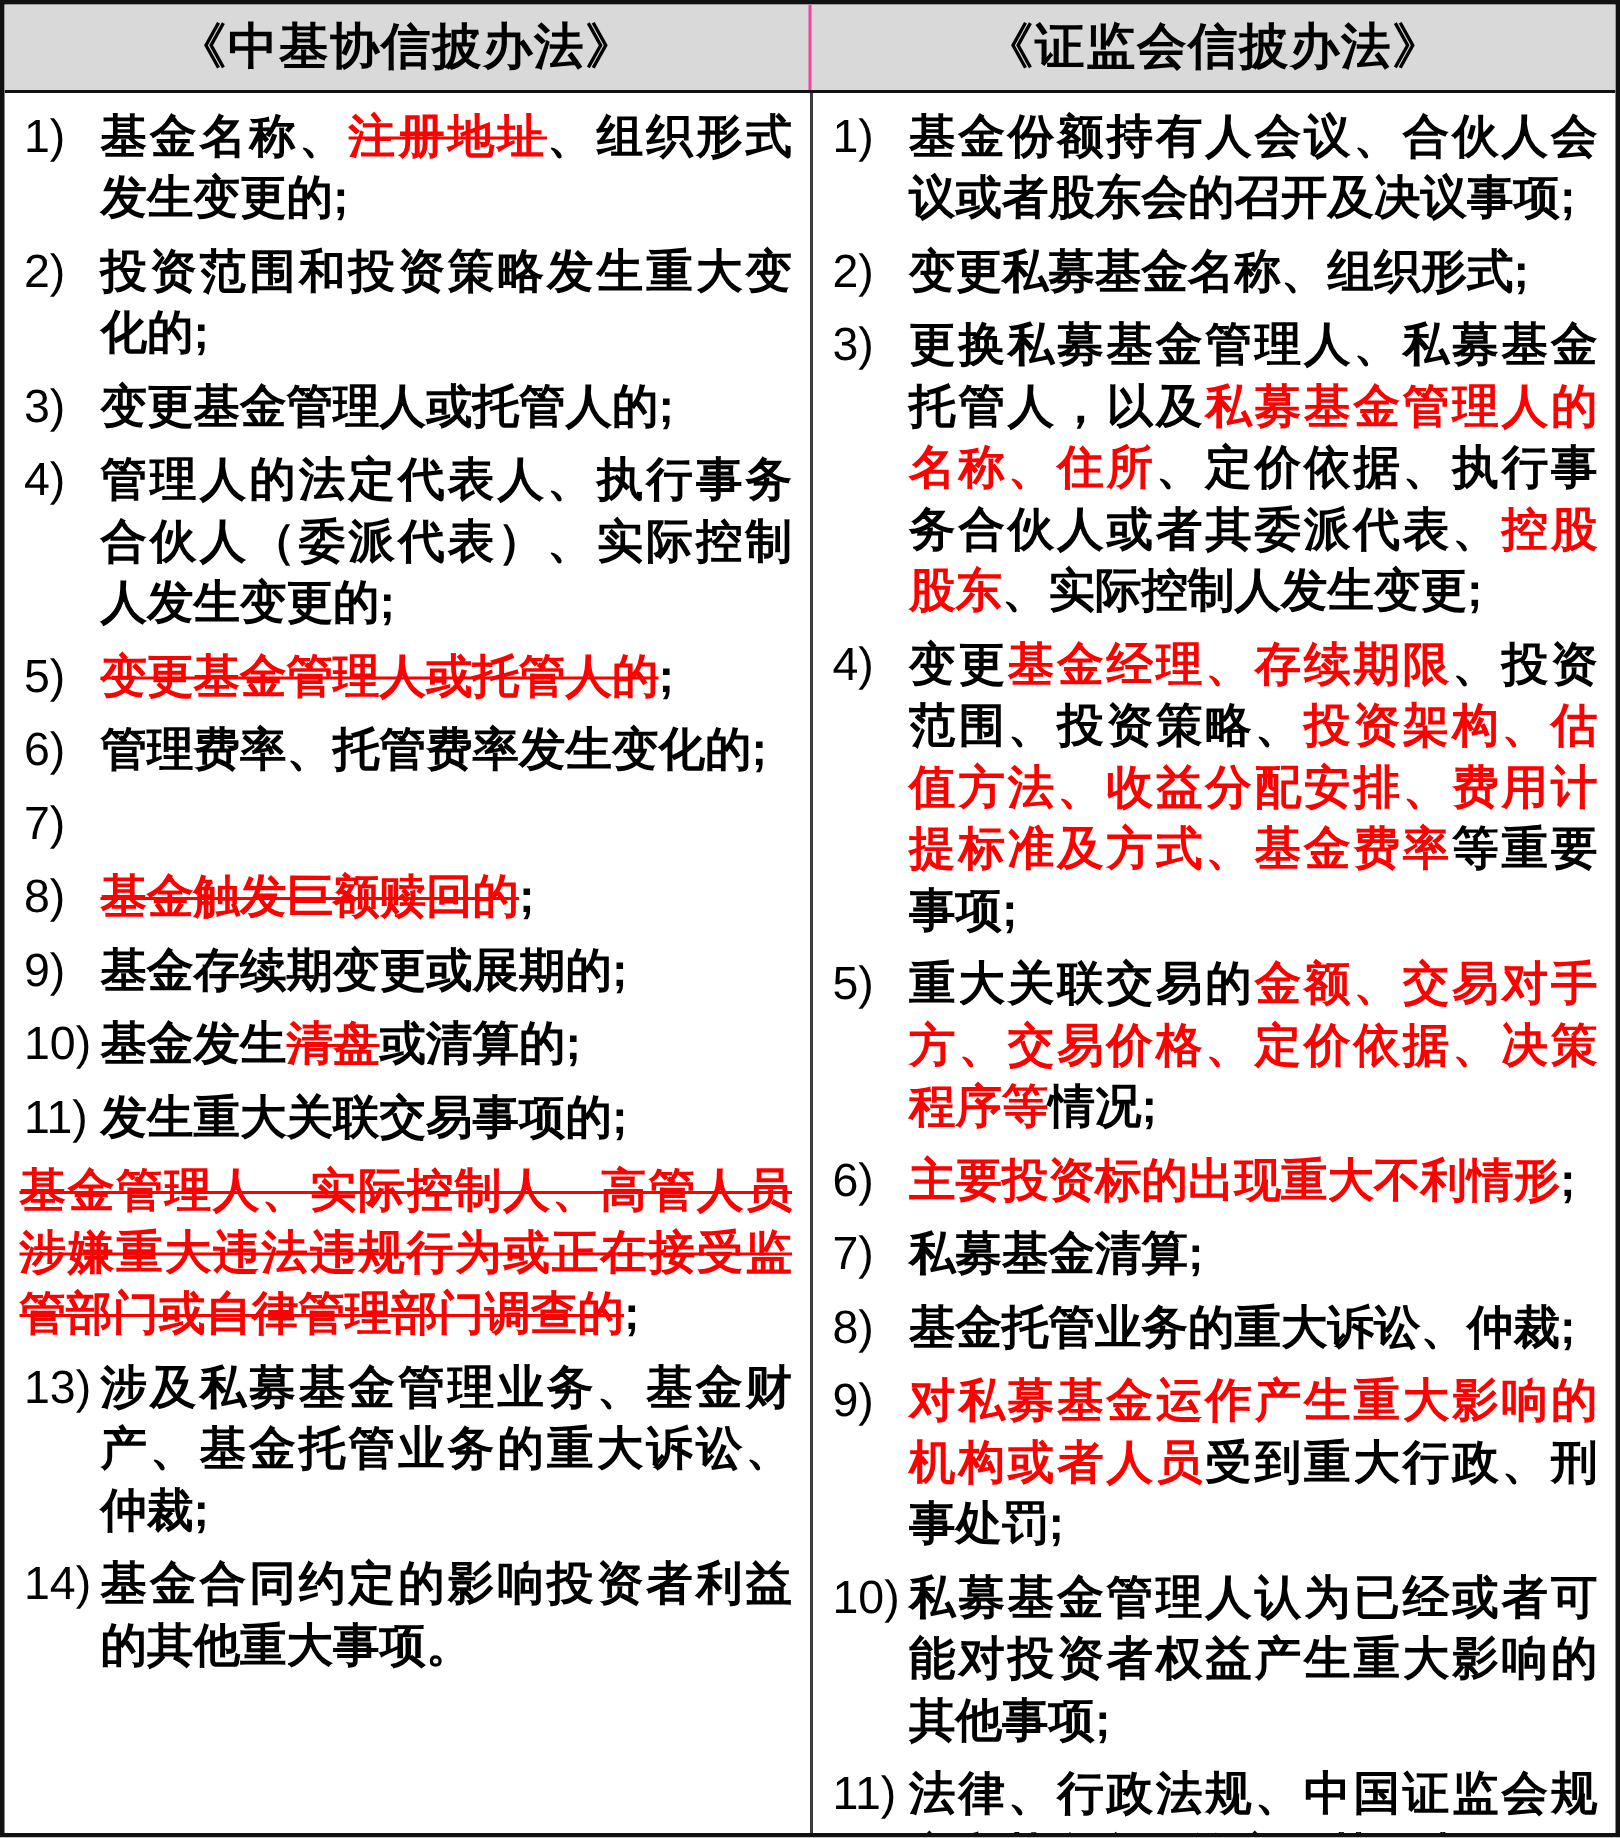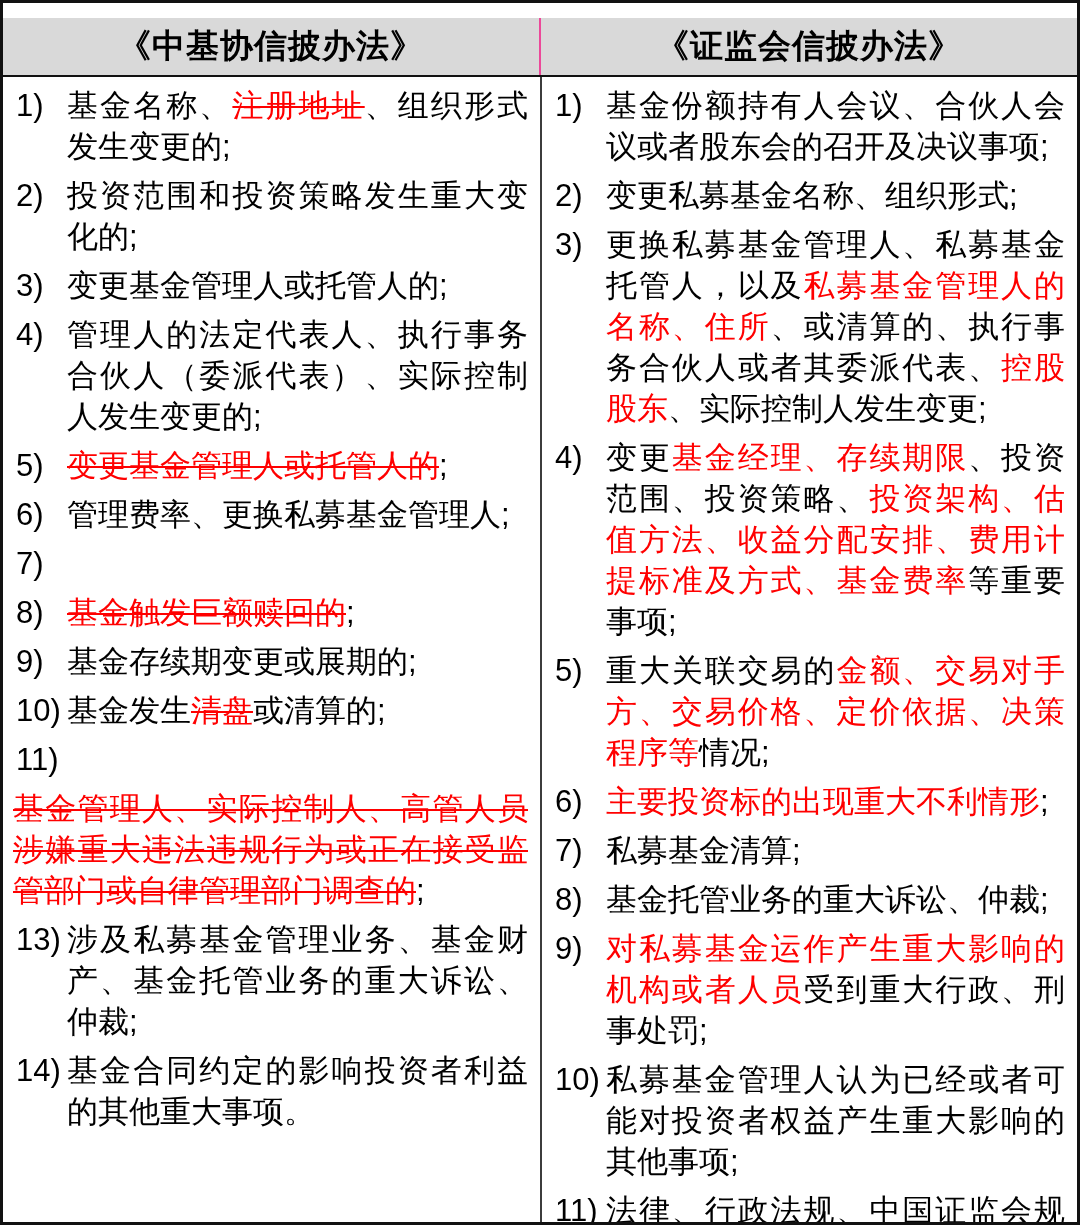--- a/index.html
+++ b/index.html
@@ -16,21 +16,20 @@
     display: flex;
     flex-direction: column;
     background: #ffffff;
     overflow: hidden;
   }
   .header-row {
     display: flex;
     flex: 0 0 57px;
     background: #d9d9d9;
     border-bottom: 2px solid #111111;
-    margin-top: 15px;
   }
   .header-cell {
     flex: 1 1 50%;
     display: flex;
     align-items: center;
     justify-content: center;
     font-size: 33px;
     font-weight: bold;
     color: #000000;
     letter-spacing: 1px;
@@ -61,20 +60,21 @@
   }
   .num {
     flex: 0 0 54px;
     padding-left: 3px;
     box-sizing: border-box;
   }
   .content {
     flex: 1 1 auto;
     text-align: justify;
     padding-right: 4px;
+    font-weight: bold;
   }
   .seg-n { color: #000000; }
   .seg-r { color: #ff0000; }
   .seg-rs {
     color: #ff0000;
     text-decoration: line-through;
     text-decoration-thickness: 2px;
   }
 </style>
 </head>
@@ -102,39 +102,40 @@
         <div class="item">
           <span class="num">4)</span>
           <span class="content"><span class="seg-n">管理人的法定代表人、执行事务合伙人（委派代表）、实际控制人发生变更的;</span></span>
         </div>
         <div class="item">
           <span class="num">5)</span>
           <span class="content"><span class="seg-rs">变更基金管理人或托管人的</span><span class="seg-n">;</span></span>
         </div>
         <div class="item">
           <span class="num">6)</span>
-          <span class="content"><span class="seg-n">管理费率、更换私募基金管理人;</span></span>
+          <span class="content"><span class="seg-n">管理费率、托管费率发生变化的;</span></span>
         </div>
         <div class="item">
           <span class="num">7)</span>
         </div>
         <div class="item">
           <span class="num">8)</span>
           <span class="content"><span class="seg-rs">基金触发巨额赎回的</span><span class="seg-n">;</span></span>
         </div>
         <div class="item">
           <span class="num">9)</span>
           <span class="content"><span class="seg-n">基金存续期变更或展期的;</span></span>
         </div>
         <div class="item">
           <span class="num">10)</span>
           <span class="content"><span class="seg-n">基金发生</span><span class="seg-rs">清盘</span><span class="seg-n">或清算的;</span></span>
         </div>
         <div class="item">
           <span class="num">11)</span>
+          <span class="content"><span class="seg-n">发生重大关联交易事项的;</span></span>
         </div>
         <div class="item">
           <span class="content"><span class="seg-rs">基金管理人、实际控制人、高管人员涉嫌重大违法违规行为或正在接受监管部门或自律管理部门调查的</span><span class="seg-n">;</span></span>
         </div>
         <div class="item">
           <span class="num">13)</span>
           <span class="content"><span class="seg-n">涉及私募基金管理业务、基金财产、基金托管业务的重大诉讼、仲裁;</span></span>
         </div>
         <div class="item">
           <span class="num">14)</span>
@@ -145,21 +146,21 @@
         <div class="item">
           <span class="num">1)</span>
           <span class="content"><span class="seg-n">基金份额持有人会议、合伙人会议或者股东会的召开及决议事项;</span></span>
         </div>
         <div class="item">
           <span class="num">2)</span>
           <span class="content"><span class="seg-n">变更私募基金名称、组织形式;</span></span>
         </div>
         <div class="item">
           <span class="num">3)</span>
-          <span class="content"><span class="seg-n">更换私募基金管理人、私募基金托管人，以及</span><span class="seg-r">私募基金管理人的名称、住所</span><span class="seg-n">、或清算的、执行事务合伙人或者其委派代表、</span><span class="seg-r">控股股东</span><span class="seg-n">、实际控制人发生变更;</span></span>
+          <span class="content"><span class="seg-n">更换私募基金管理人、私募基金托管人，以及</span><span class="seg-r">私募基金管理人的名称、住所</span><span class="seg-n">、定价依据、执行事务合伙人或者其委派代表、</span><span class="seg-r">控股股东</span><span class="seg-n">、实际控制人发生变更;</span></span>
         </div>
         <div class="item">
           <span class="num">4)</span>
           <span class="content"><span class="seg-n">变更</span><span class="seg-r">基金经理、存续期限</span><span class="seg-n">、投资范围、投资策略、</span><span class="seg-r">投资架构、估值方法、收益分配安排、费用计提标准及方式、基金费率</span><span class="seg-n">等重要事项;</span></span>
         </div>
         <div class="item">
           <span class="num">5)</span>
           <span class="content"><span class="seg-n">重大关联交易的</span><span class="seg-r">金额、交易对手方、交易价格、定价依据、决策程序等</span><span class="seg-n">情况;</span></span>
         </div>
         <div class="item">

